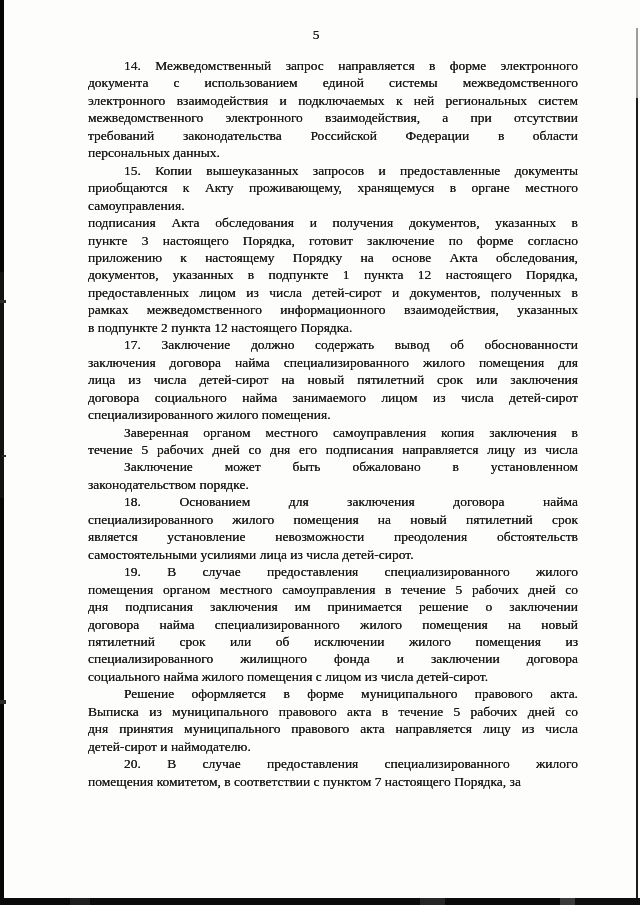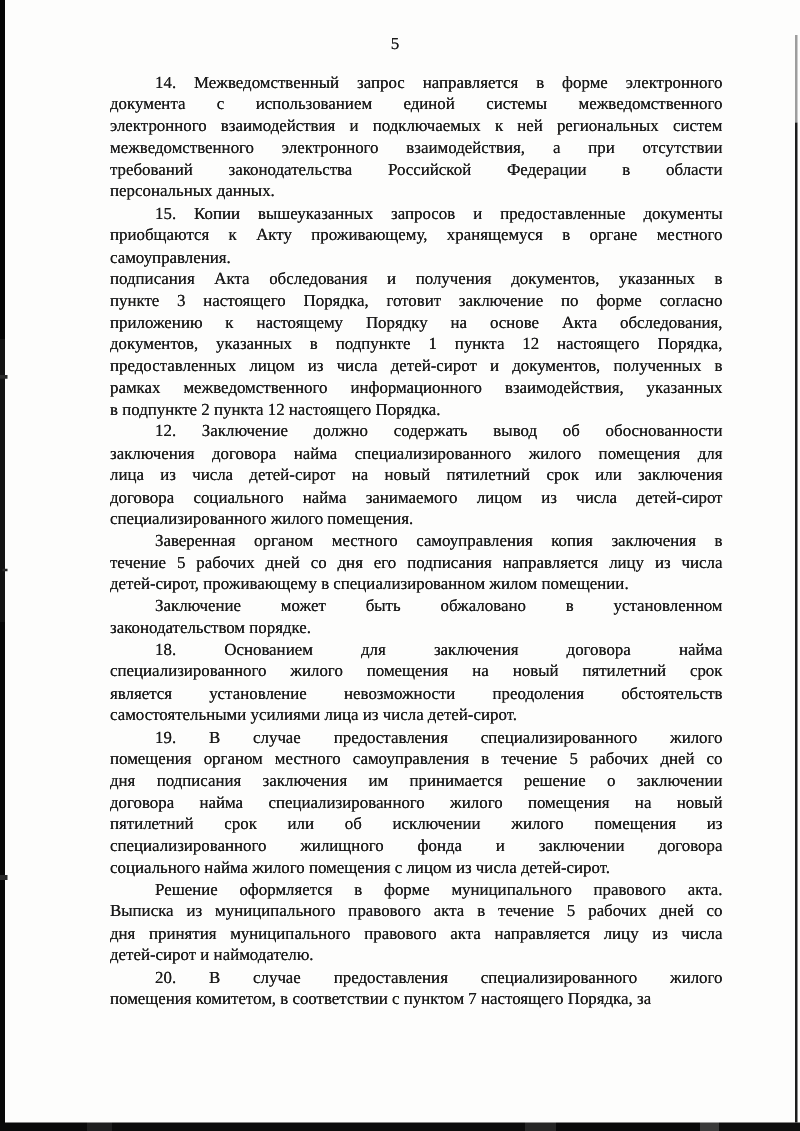--- a/index.html
+++ b/index.html
@@ -83,28 +83,27 @@
     <div class="line first">15. Копии вышеуказанных запросов и предоставленные документы</div>
     <div class="line">приобщаются к Акту проживающему, хранящемуся в органе местного</div>
     <div class="line last">самоуправления.</div>
     <div class="line">подписания Акта обследования и получения документов, указанных в</div>
     <div class="line">пункте 3 настоящего Порядка, готовит заключение по форме согласно</div>
     <div class="line">приложению к настоящему Порядку на основе Акта обследования,</div>
     <div class="line">документов, указанных в подпункте 1 пункта 12 настоящего Порядка,</div>
     <div class="line">предоставленных лицом из числа детей-сирот и документов, полученных в</div>
     <div class="line">рамках межведомственного информационного взаимодействия, указанных</div>
     <div class="line last">в подпункте 2 пункта 12 настоящего Порядка.</div>
-    <div class="line first">12. Заключение должно содержать вывод об обоснованности</div>
+    <div class="line first">17. Заключение должно содержать вывод об обоснованности</div>
     <div class="line">заключения договора найма специализированного жилого помещения для</div>
     <div class="line">лица из числа детей-сирот на новый пятилетний срок или заключения</div>
     <div class="line">договора социального найма занимаемого лицом из числа детей-сирот</div>
     <div class="line last">специализированного жилого помещения.</div>
     <div class="line first">Заверенная органом местного самоуправления копия заключения в</div>
     <div class="line">течение 5 рабочих дней со дня его подписания направляется лицу из числа</div>
-    <div class="line last">детей-сирот, проживающему в специализированном жилом помещении.</div>
     <div class="line first">Заключение может быть обжаловано в установленном</div>
     <div class="line last">законодательством порядке.</div>
     <div class="line first">18. Основанием для заключения договора найма</div>
     <div class="line">специализированного жилого помещения на новый пятилетний срок</div>
     <div class="line">является установление невозможности преодоления обстоятельств</div>
     <div class="line last">самостоятельными усилиями лица из числа детей-сирот.</div>
     <div class="line first">19. В случае предоставления специализированного жилого</div>
     <div class="line">помещения органом местного самоуправления в течение 5 рабочих дней со</div>
     <div class="line">дня подписания заключения им принимается решение о заключении</div>
     <div class="line">договора найма специализированного жилого помещения на новый</div>

